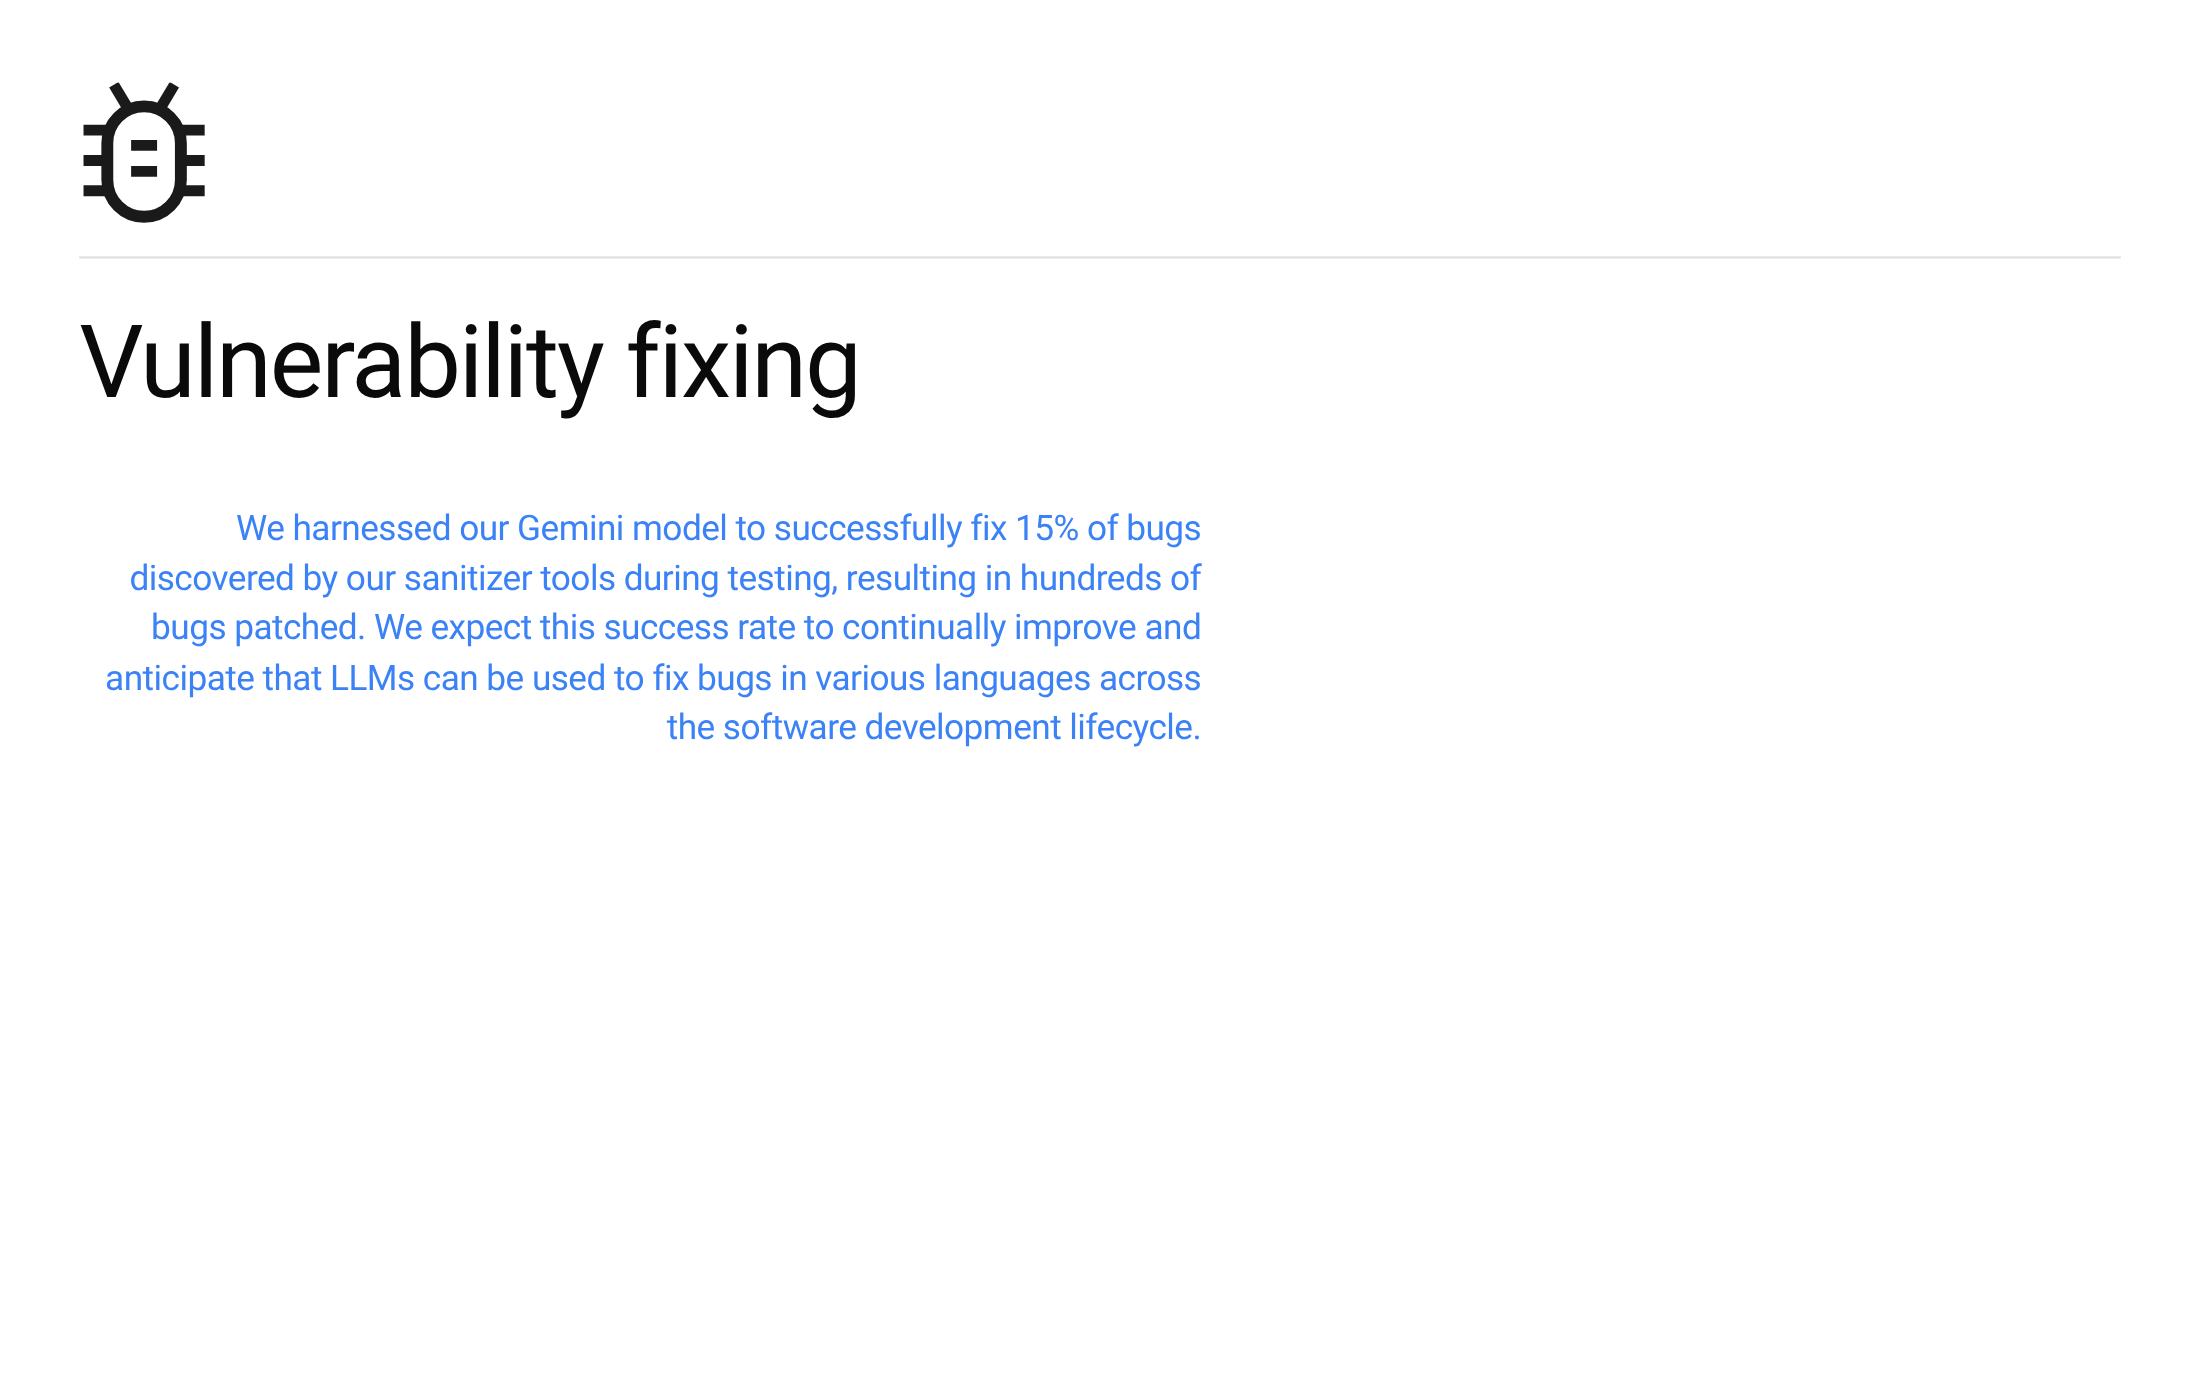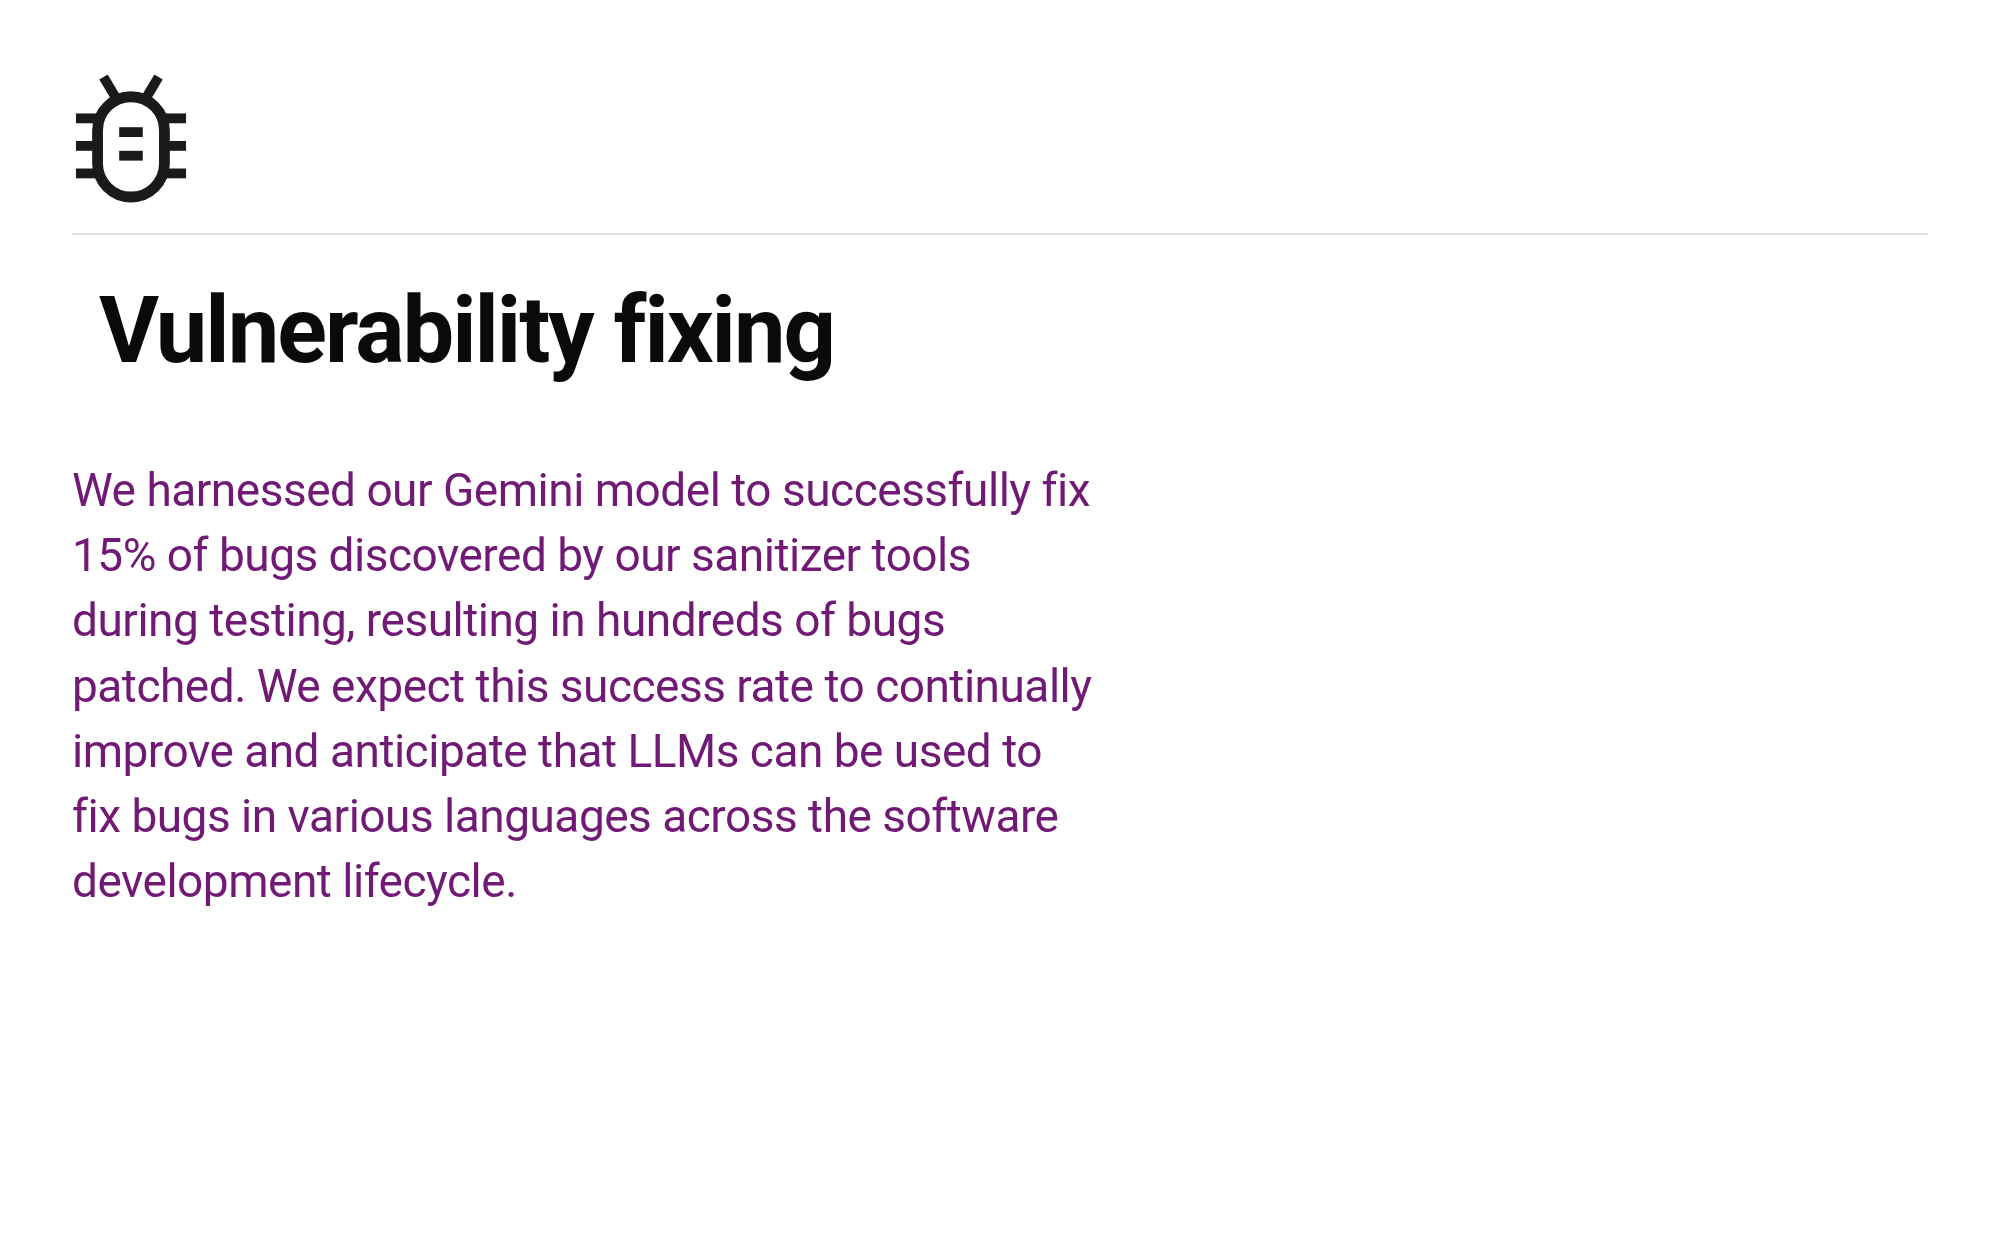--- a/index.html
+++ b/index.html
@@ -23,34 +23,34 @@
       height: 128px;
       display: block;
     }
     .divider {
       border: none;
       border-top: 2px solid #e0e0e0;
       margin-bottom: 48px;
     }
     .heading {
       font-size: 92px;
-      font-weight: 700;
+      font-weight: 400;
       letter-spacing: -2px;
       color: #0a0a0a;
       margin-bottom: 78px;
       line-height: 1.05;
-      margin-left: 27px;
     }
     .body-text {
-      font-size: 46px;
+      font-size: 32px;
       line-height: 1.42;
-      color: #701a75;
+      color: #3b82f6;
       font-weight: 400;
       max-width: 1020px;
       letter-spacing: -0.5px;
+      text-align: right;
     }
   </style>
 </head>
 <body>
 
 <div class="icon-area">
   <span>
     <svg class="bug-icon" viewBox="0 0 120 130" xmlns="http://www.w3.org/2000/svg" fill="none" stroke="#1a1a1a">
 
       <line x1="32" y1="2" x2="44" y2="22" stroke-width="10" stroke-linecap="butt"></line>

